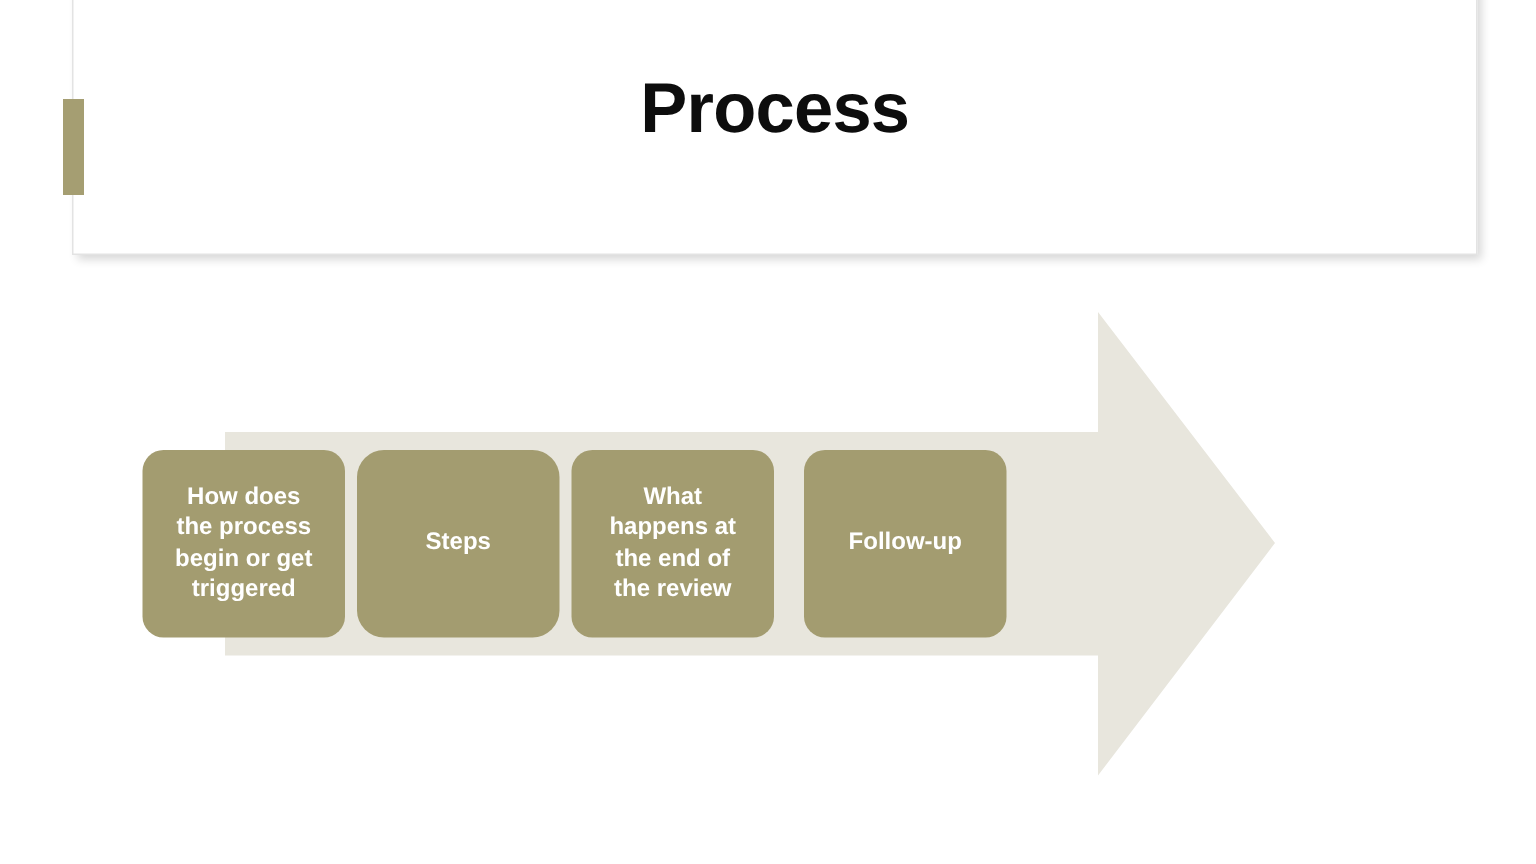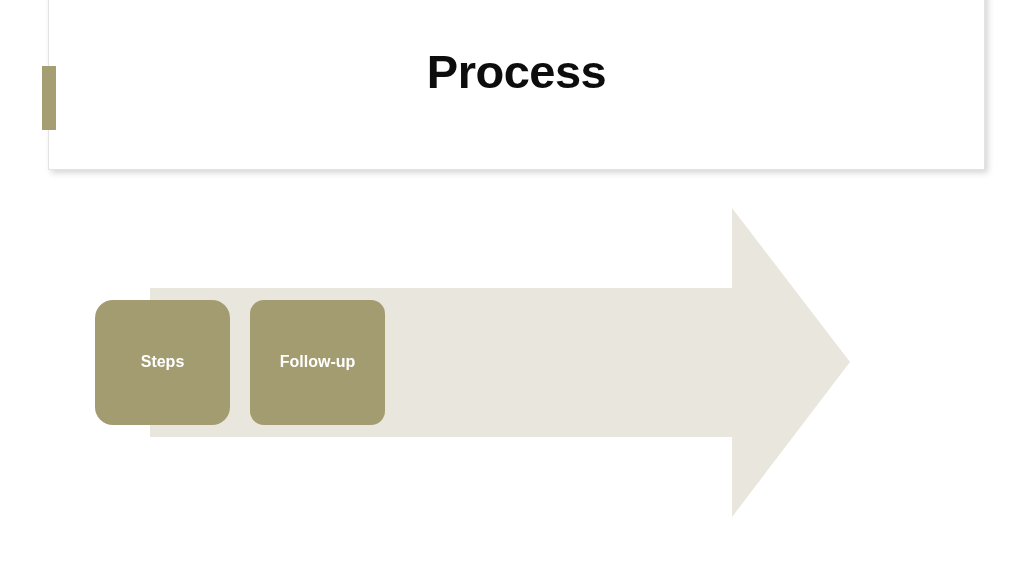--- a/index.html
+++ b/index.html
@@ -126,27 +126,39 @@
   </div>
 
   <div id="process-diagram">
 
     <svg id="arrow-shape" viewBox="0 0 700 325" preserveAspectRatio="none">
       <polygon points="0,88 582,88 582,8 700,162 582,317 582,237 0,237" fill="#e8e6dd"></polygon>
     </svg>
 
     <div id="boxes-row">
 
+      <div class="process-box b1">
+        <span class="box-label">How does
+the process
+begin or get
+triggered</span>
+      </div>
 
 
       <div class="process-box b3">
         <span class="box-label">Steps</span>
       </div>
 
 
+      <div class="process-box b5">
+        <span class="box-label">What
+happens at
+the end of
+the review</span>
+      </div>
 
       <div class="process-box b6">
         <span class="box-label">Follow-up</span>
       </div>
 
     </div>
   </div>
 
 </div>
 

